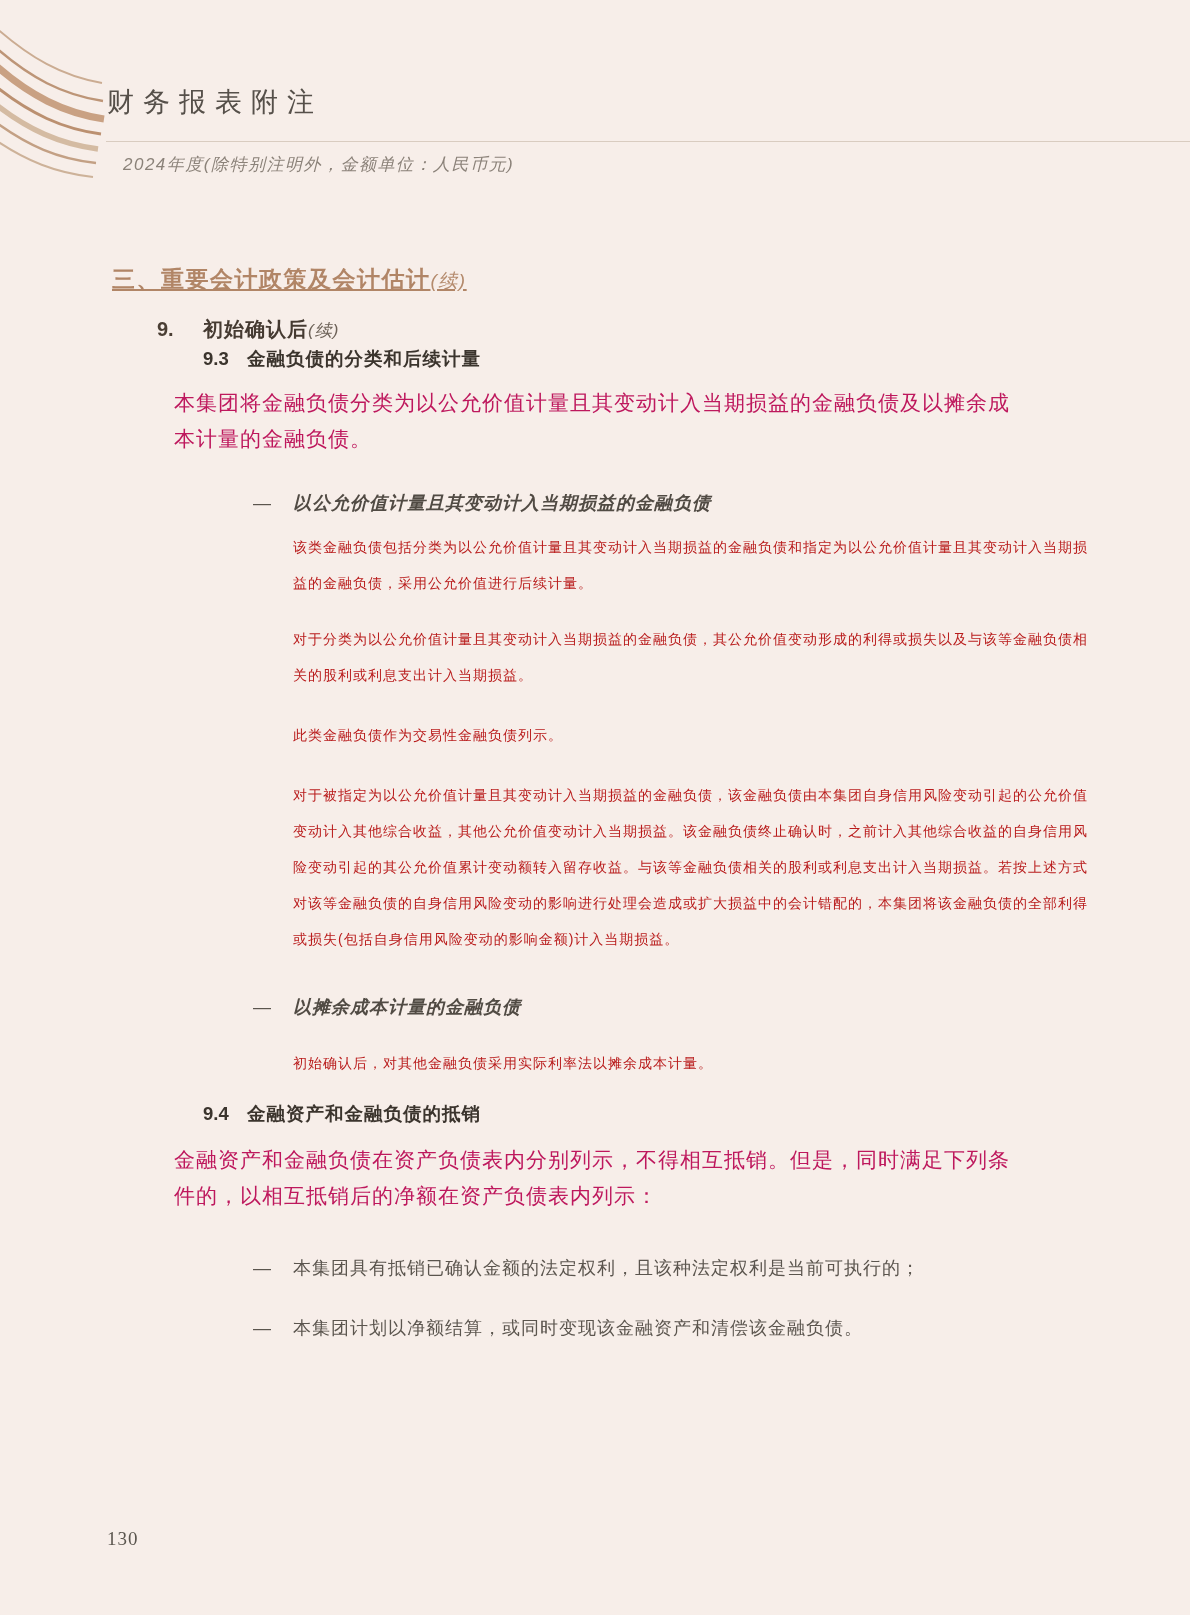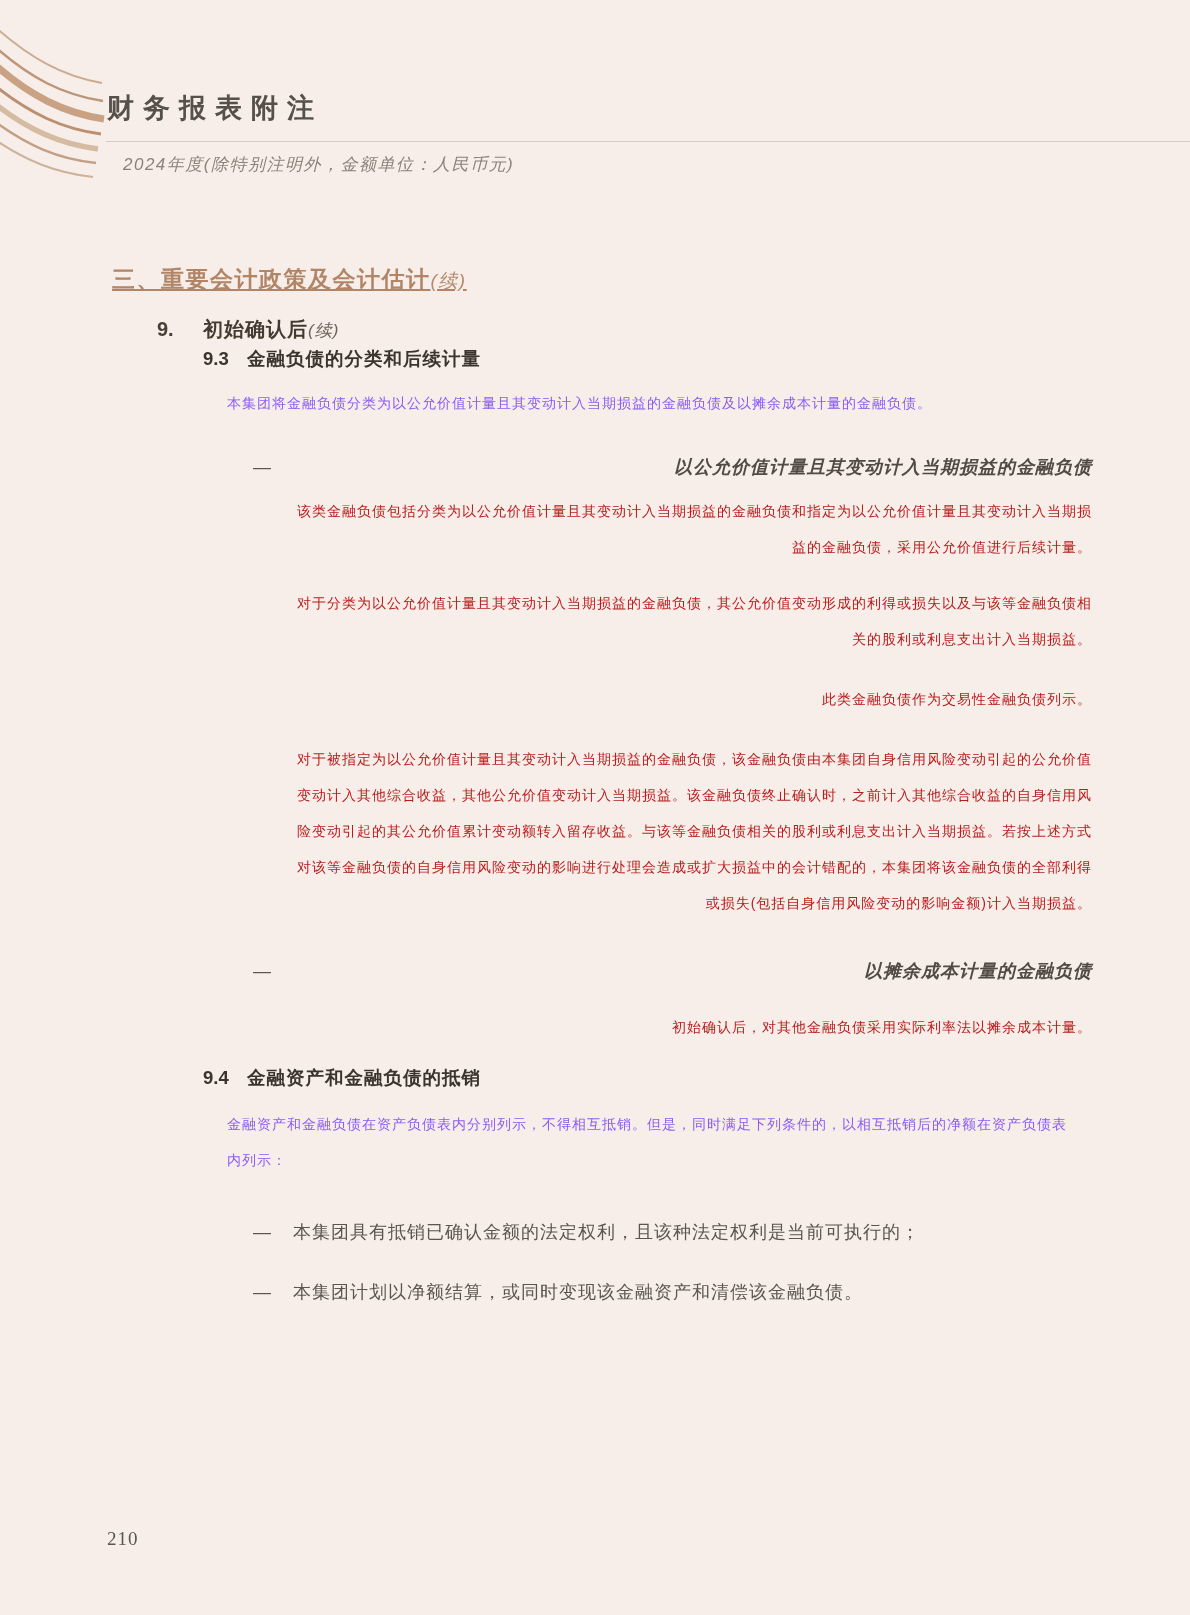--- a/index.html
+++ b/index.html
@@ -11,21 +11,21 @@
     overflow:hidden;
     font-family:"Liberation Sans","DejaVu Sans",sans-serif;
     color:#57514b;
   }
   
   .swoosh{position:absolute;left:0;top:0;}
   
   .doc-title{
     position:absolute;left:107px;top:84px;
     font-family:"Liberation Serif","DejaVu Serif",serif;
-    font-size:27px;font-weight:700;letter-spacing:9px;color:#56504a;margin-top:6px;
+    font-size:27px;font-weight:400;letter-spacing:9px;color:#56504a;
   }
   .header-rule{
     position:absolute;left:106px;top:141px;right:0;height:0;
     border-top:1.5px solid #d9ccc0;
   }
   .subtitle{
     position:absolute;left:123px;top:153px;
     font-style:italic;font-size:17px;letter-spacing:1.5px;color:#8b8279;
   }
   
@@ -38,30 +38,30 @@
   .item9{display:flex;margin-top:16px;margin-left:45px;line-height:30px;}
   .item9 .num{width:46px;font-size:20px;font-weight:bold;color:#4a3e34;}
   .item9 .ttl{font-size:20px;font-weight:bold;color:#453a31;letter-spacing:1px;}
   .item9 .suffix{font-weight:400;font-style:italic;font-size:17px;color:#6d6258;}
   .sub{display:flex;margin-left:91px;line-height:26px;}
   .sub93{}
   .sub94{margin-top:20px;}
   .sub .num{width:44px;font-size:18.5px;font-weight:bold;color:#3b342d;flex:none;}
   .sub .ttl{font-size:18.5px;font-weight:bold;color:#3b342d;letter-spacing:1px;}
   .body-par{
-    margin-left:115px;width:840px;
-    font-size:14px;letter-spacing:1px;line-height:36px;color:#8b5cf6;
+    margin-left:62px;width:840px;
+    font-size:21px;letter-spacing:1px;line-height:36px;color:#be185d;
   }
   .p-intro93{margin-top:13px;}
   .p-intro94{margin-top:15px;}
   .dash-item{display:flex;margin-left:141px;}
   .di-1{margin-top:28px;}
   .di-2{margin-top:32px;}
   .dash-item .marker{width:40px;flex:none;font-size:18px;line-height:36px;color:#5b554e;}
-  .dash-item .di-body{width:812px;text-align:right;}
+  .dash-item .di-body{width:812px;}
   .di-heading{
     font-size:18px;font-weight:bold;font-style:italic;
     letter-spacing:1px;line-height:36px;color:#514b44;
   }
   .di-par{
     font-size:14px;letter-spacing:1px;line-height:36px;color:#b91c1c;
     margin-top:20px;
   }
   .di-par.first{margin-top:8px;}
   .di-par.gap{margin-top:24px;}
@@ -142,15 +142,15 @@
       <div class="b-text">本集团具有抵销已确认金额的法定权利，且该种法定权利是当前可执行的；</div>
     </div>
 
     <div class="bullet b-2">
       <span class="marker">—</span>
       <div class="b-text">本集团计划以净额结算，或同时变现该金融资产和清偿该金融负债。</div>
     </div>
 
   </div>
 
-  <div class="page-number">210</div>
+  <div class="page-number">130</div>
 
 </div>
 
 </body></html>

